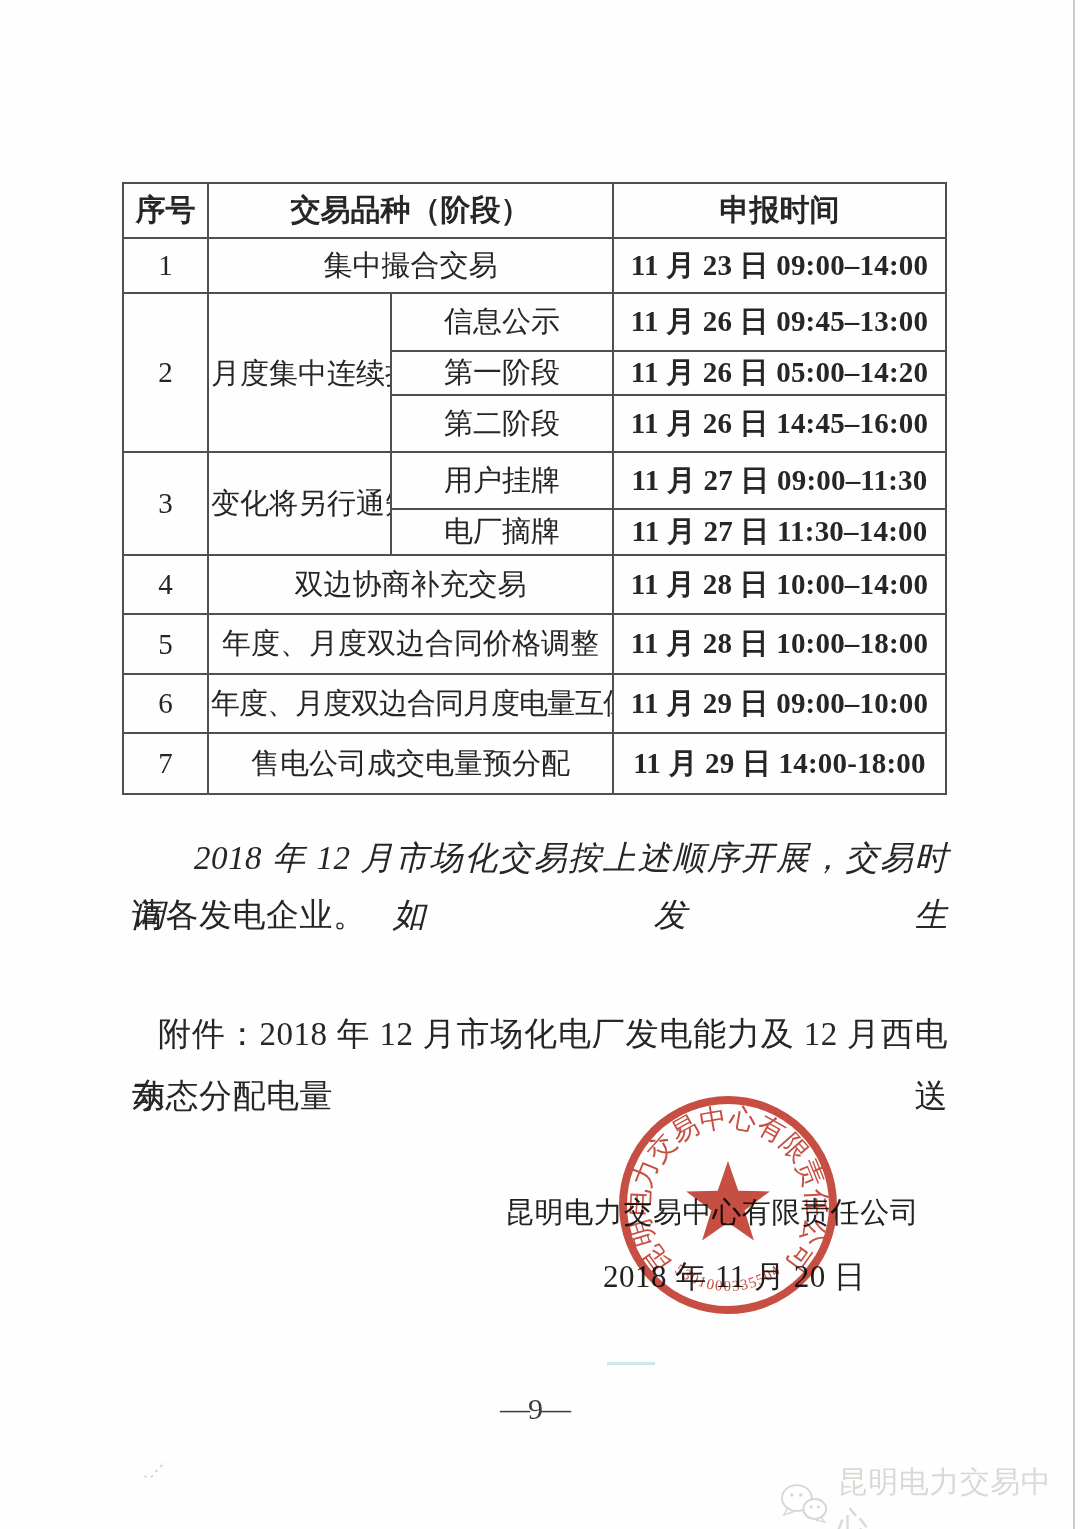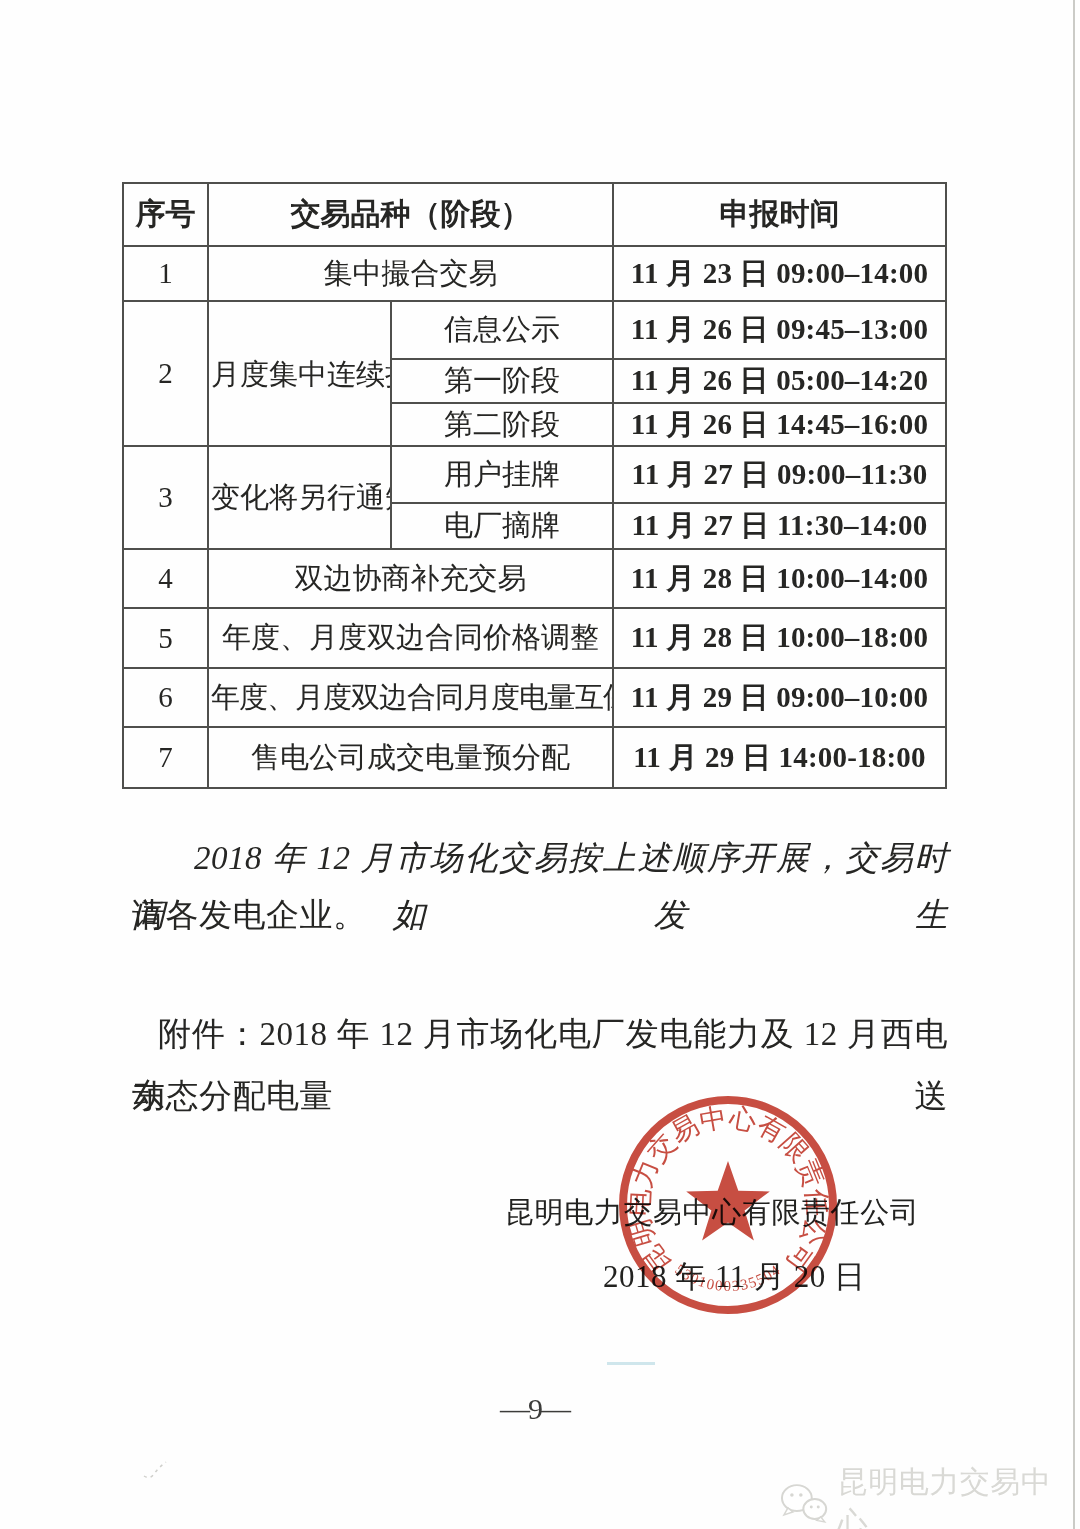--- a/index.html
+++ b/index.html
@@ -125,41 +125,41 @@
 <div class="page">
 
   <table class="sched-table">
     <colgroup>
       <col style="width:85px">
         <col style="width:183px">
         <col style="width:222px">
         <col style="width:333px">
     </colgroup>
     <tbody>
-        <tr style="height:63px">
+        <tr style="height:55px">
       <th>序号</th>
       <th colspan="2">交易品种（阶段）</th>
       <th>申报时间</th>
     </tr>
     <tr style="height:55px">
       <td class="cell-seq">1</td>
       <td colspan="2">集中撮合交易</td>
       <td class="cell-time">11 月 23 日 09:00–14:00</td>
     </tr>
     <tr style="height:58px">
       <td class="cell-seq" rowspan="3">2</td>
       <td class="cell-group-label" rowspan="3">月度集中连续挂牌交易</td>
       <td>信息公示</td>
       <td class="cell-time">11 月 26 日 09:45–13:00</td>
     </tr>
     <tr style="height:44px">
       <td>第一阶段</td>
       <td class="cell-time">11 月 26 日 05:00–14:20</td>
     </tr>
-    <tr style="height:43px">
+    <tr style="height:57px">
       <td>第二阶段</td>
       <td class="cell-time">11 月 26 日 14:45–16:00</td>
     </tr>
     <tr style="height:57px">
       <td class="cell-seq" rowspan="2">3</td>
       <td rowspan="2">变化将另行通知</td>
       <td>用户挂牌</td>
       <td class="cell-time">11 月 27 日 09:00–11:30</td>
     </tr>
     <tr style="height:46px">

